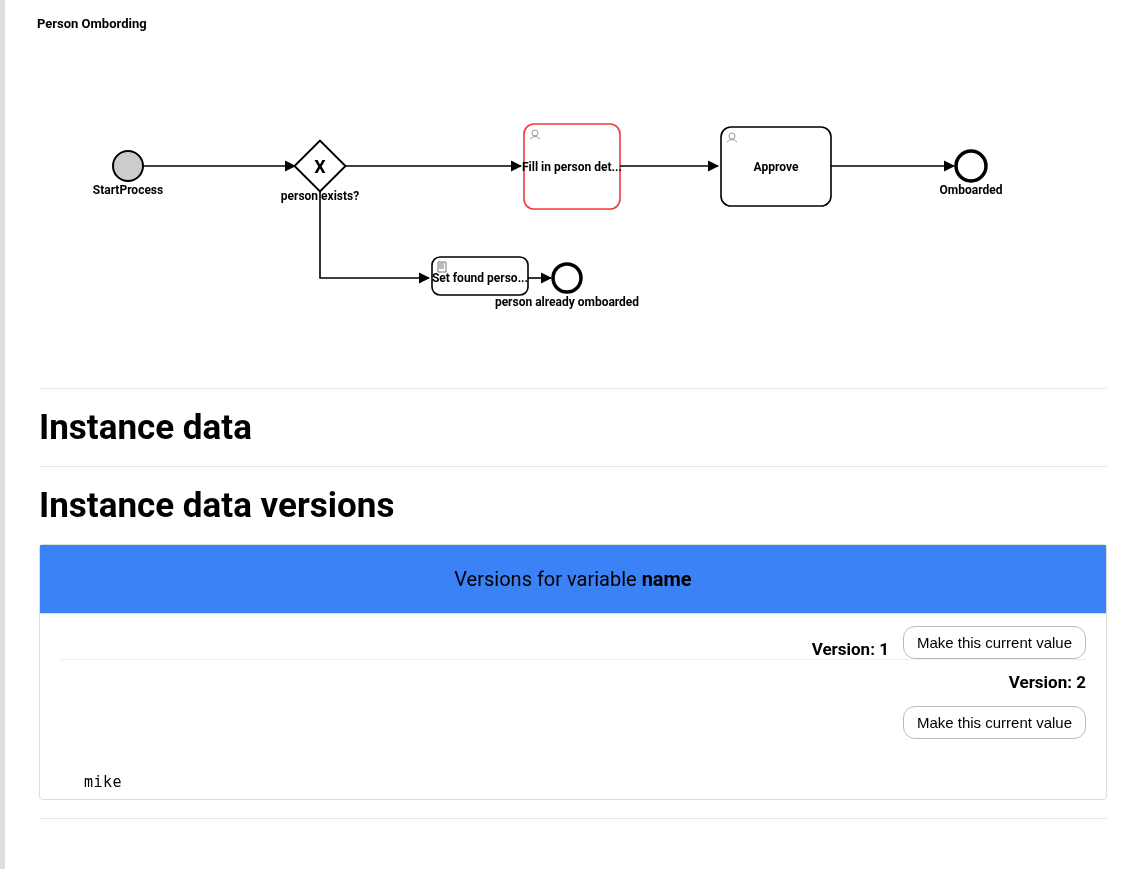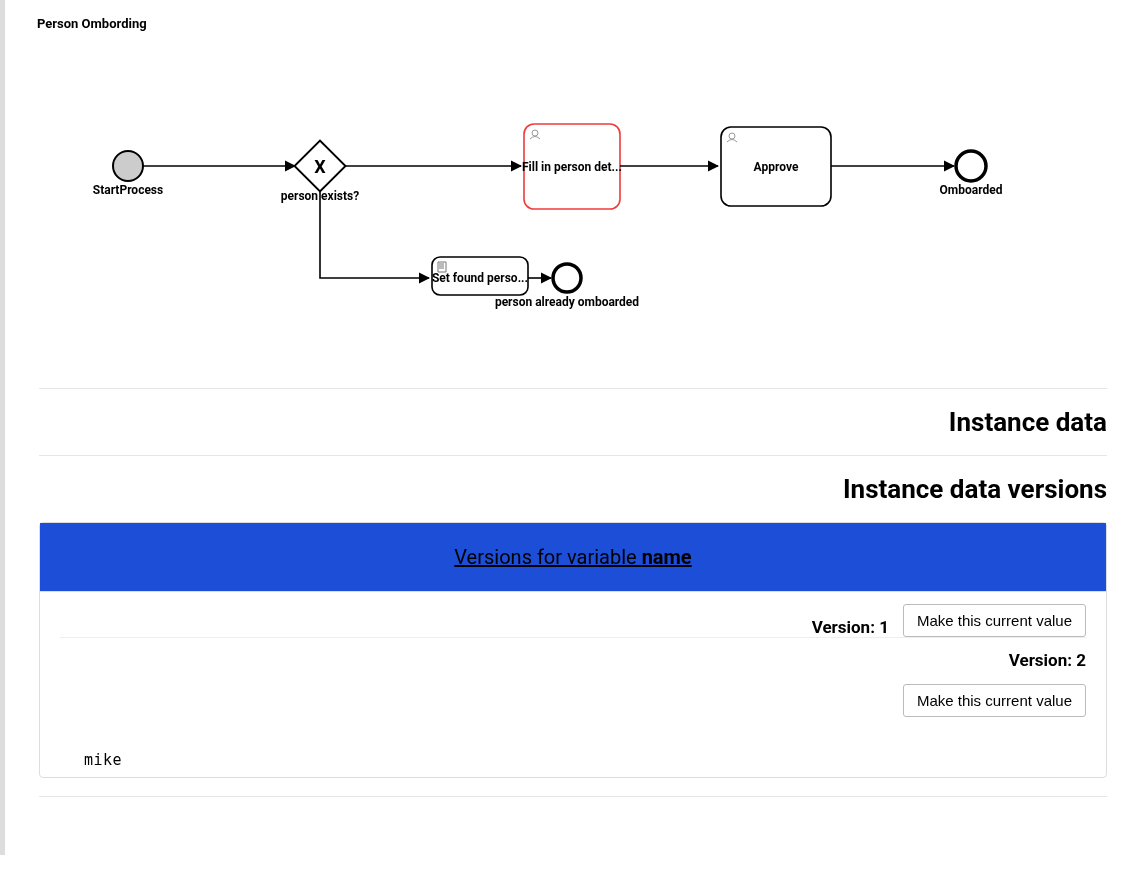--- a/index.html
+++ b/index.html
@@ -4,27 +4,27 @@
 <style>
   html,body{margin:0;padding:0;font-family:-apple-system,BlinkMacSystemFont,"Segoe UI",Roboto,Helvetica,Arial,sans-serif;background:#fff;color:#000;}
   .page{border-left:5px solid #ddd; padding:0 0 40px 0;}
   .diagram-wrap{position:relative;height:370px;width:100%;}
   .diagram-title{position:absolute;left:32px;top:16px;font-size:13px;font-weight:700;}
   svg.diagram{position:absolute;left:0;top:0;}
   .node-label{font-size:12px;font-weight:700;fill:#000;}
   .node-label-small{font-size:12px;font-weight:700;fill:#000;}
   .section{padding:0 34px;}
   hr.div{border:none;border-top:1px solid #e6e6e6;margin:18px 34px;}
-  h2.sec{font-size:26px;font-weight:700;margin:18px 0;text-align:right;}
+  h2.sec{font-size:35px;font-weight:700;margin:18px 0;}
   .versions-card{border:1px solid #ddd;border-radius:4px;margin:0;}
-  .versions-header{background:#1d4ed8;padding:22px 0;text-align:center;font-size:20px;border-bottom:1px solid #ddd;text-decoration:underline;}
+  .versions-header{background:#3b82f6;padding:22px 0;text-align:center;font-size:20px;border-bottom:1px solid #ddd;}
   .versions-header b{font-weight:700;}
   .version-row{display:flex;justify-content:flex-end;align-items:flex-end;gap:14px;}
   .version-label{font-size:17px;font-weight:700;}
-  .btn{border:1px solid #bbb;background:#fff;border-radius:3px;padding:7px 13px;font-size:15px;cursor:pointer;}
+  .btn{border:1px solid #bbb;background:#fff;border-radius:12px;padding:7px 13px;font-size:15px;cursor:pointer;}
   .value{font-family:ui-monospace,Menlo,Consolas,monospace;font-size:15px;padding:34px 0 8px 24px;letter-spacing:0.5px;}
   .version-inner{border-bottom:1px solid #eee;}
   .version-inner:last-child{border-bottom:none;}
 </style>
 </head>
 <body>
 
 <div class="page">
 
   <div class="diagram-wrap">

